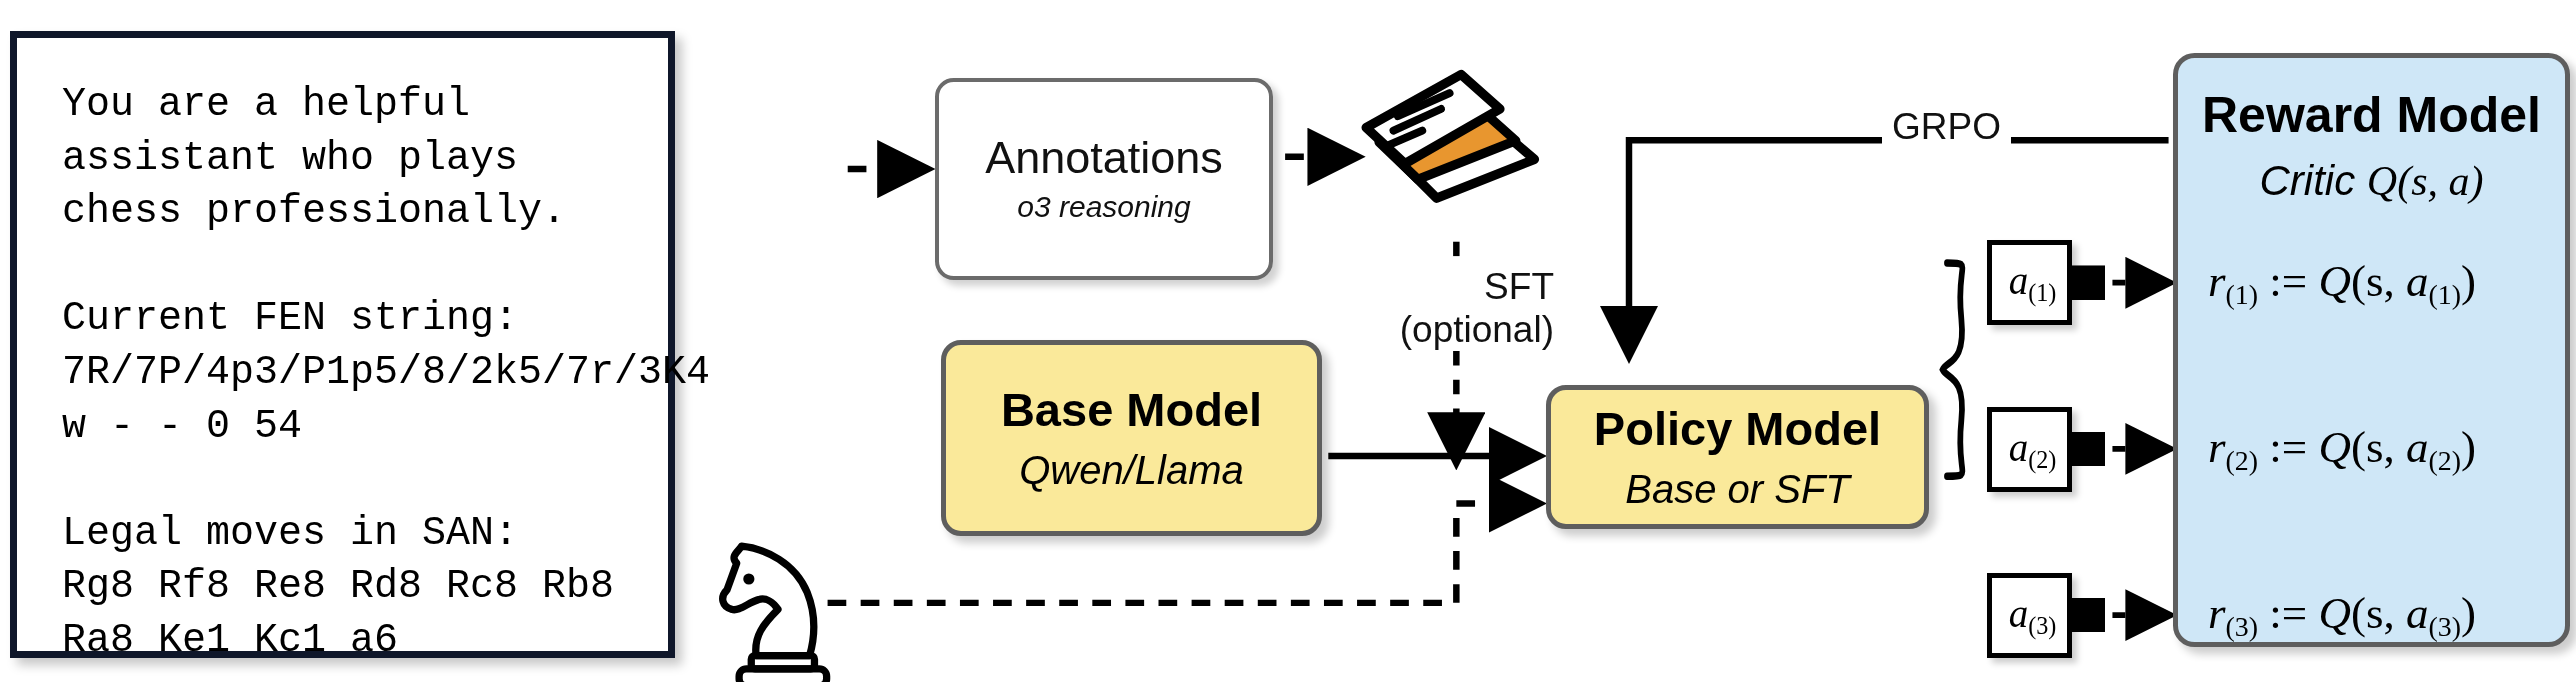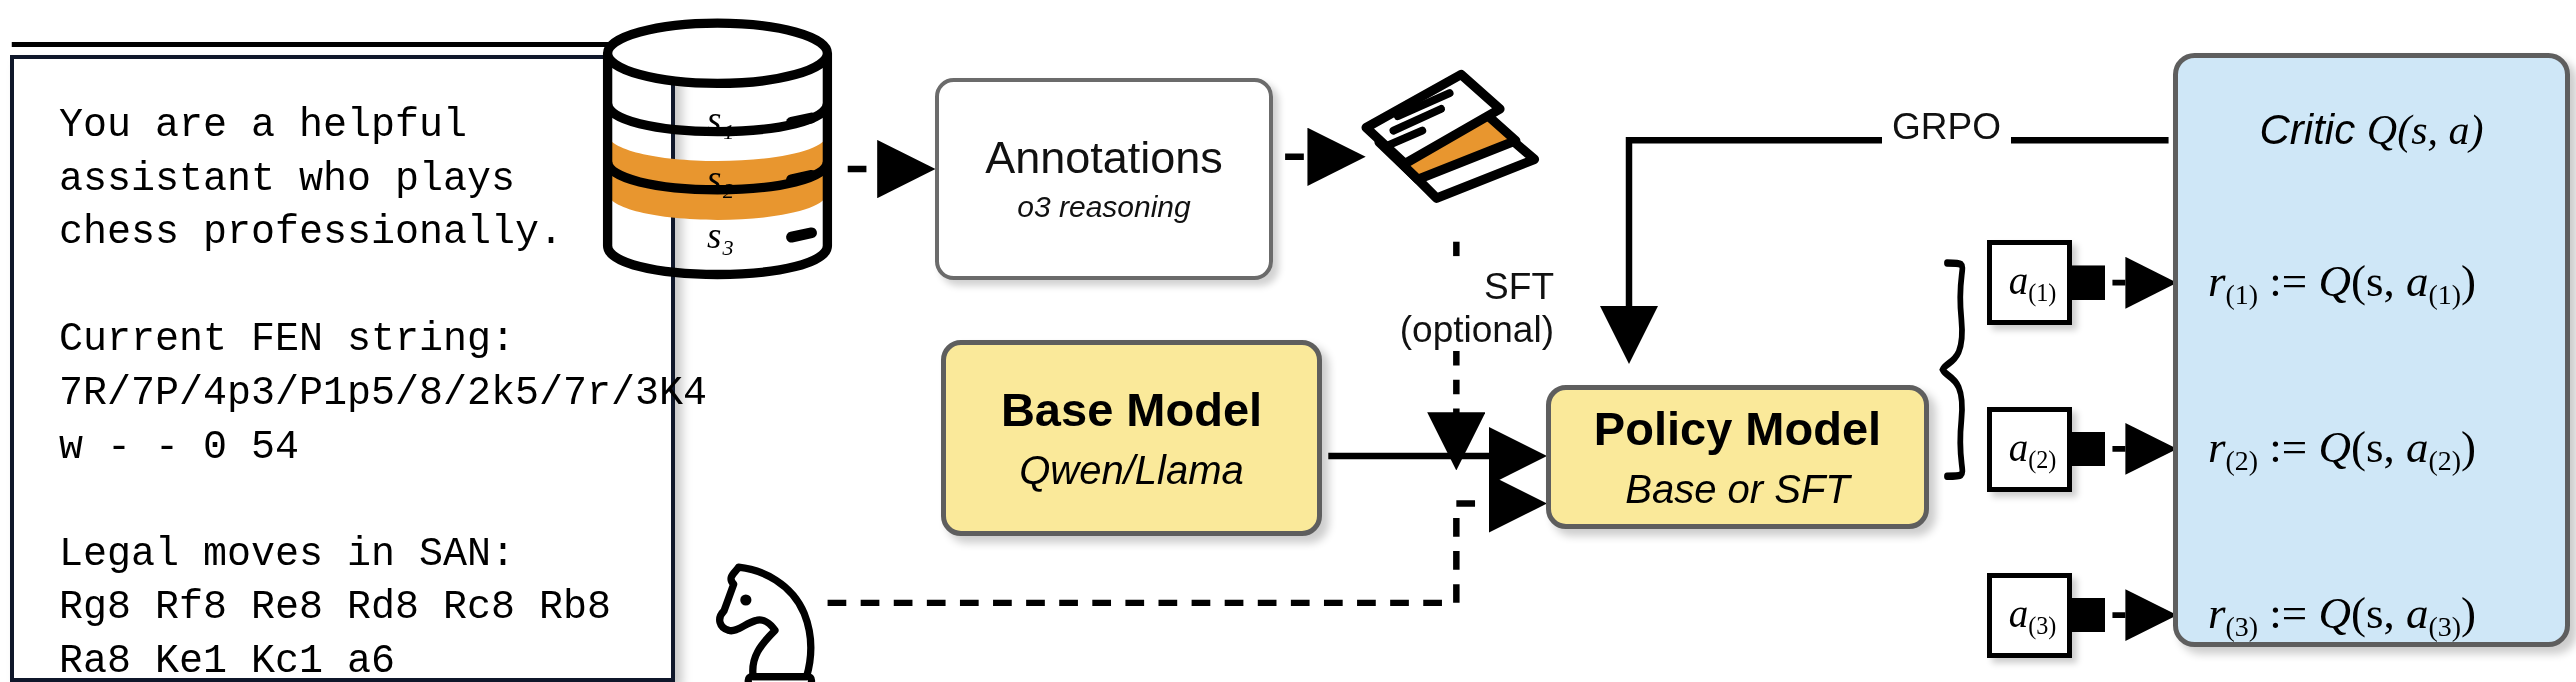--- a/index.html
+++ b/index.html
@@ -4,22 +4,22 @@
 <style>
   html,body{margin:0;padding:0;background:#ffffff;}
   body{width:2576px;height:682px;position:relative;overflow:hidden;
        font-family:"Liberation Sans",sans-serif;}
 
   .stage{position:absolute;left:0;top:0;width:2576px;height:682px;}
   .abs{position:absolute;}
 
   
   #prompt-panel{
-    left:10px; top:55px; width:665px; height:627px;
-    background:#ffffff; border:4px solid #0f172a; box-sizing:border-box;
+    left:10px; top:31px; width:665px; height:627px;
+    background:#ffffff; border:7px solid #0f172a; box-sizing:border-box;
     box-shadow:7.2px 7.2px 10px rgba(0,0,0,0.22);
   }
   #prompt-text{
     position:absolute; left:45px; top:40px; width:720px;
     font-family:"Liberation Mono","DejaVu Sans Mono",monospace;
     font-size:40px; line-height:1.34; color:#000; white-space:pre;
     letter-spacing:0px;
   }
   #knight-icon{position:absolute; left:684px; top:496px; width:137px; height:158px;}
 
@@ -142,41 +142,20 @@
     <svg id="knight-icon" viewBox="0 0 110 130">
       <path class="nofill" stroke="#000" stroke-width="6" stroke-linejoin="round" stroke-linecap="round" d="M28 24 C22 18 30 14 32 10 C52 12 76 24 86 48 C94 68 92 86 88 100 L44 100
                C42 84 50 74 62 62 C58 56 52 52 46 54 C38 56 30 64 24 62
                C16 60 14 52 20 46 Z"></path>
       <circle cx="38" cy="37" r="4.6" fill="#000"></circle>
       <rect x="40" y="100" width="52" height="11" rx="3" class="nofill" stroke="#000" stroke-width="6"></rect>
       <rect x="30" y="111" width="72" height="14" rx="6" class="nofill" stroke="#000" stroke-width="6"></rect>
     </svg>
   </div>
 
-  <div class="abs" id="database">
-    <svg viewBox="0 0 330 380" style="width:237px;height:273px;">
-
-      <path d="M12 168 L12 250 C12 272 80 288 165 288 C250 288 318 272 318 250
-               L318 168 C318 190 250 206 165 206 C80 206 12 190 12 168 Z" fill="#E8962F"></path>
-
-      <path class="nofill" stroke="#000" stroke-width="13" stroke-linejoin="round" d="M12 56 L12 324 C12 348 80 364 165 364 C250 364 318 348 318 324 L318 56"></path>
-
-      <ellipse cx="165" cy="56" rx="153" ry="42" fill="#fff" stroke="#000" stroke-width="13"></ellipse>
-
-      <path class="nofill" stroke="#000" stroke-width="13" d="M12 126 C12 149 80 165 165 165 C250 165 318 149 318 126"></path>
-      <path class="nofill" stroke="#000" stroke-width="13" d="M12 207 C12 230 80 246 165 246 C250 246 318 230 318 207"></path>
-
-      <line x1="268" y1="152" x2="296" y2="146" stroke="#000" stroke-width="15" stroke-linecap="round"></line>
-      <line x1="268" y1="232" x2="296" y2="226" stroke="#000" stroke-width="15" stroke-linecap="round"></line>
-      <line x1="268" y1="312" x2="296" y2="306" stroke="#000" stroke-width="15" stroke-linecap="round"></line>
-    </svg>
-    <div class="abs mathi" style="left:108px;top:85px;font-size:37px;">s₁</div>
-    <div class="abs mathi" style="left:108px;top:144px;font-size:37px;">s₂</div>
-    <div class="abs mathi" style="left:108px;top:201px;font-size:37px;">s₃</div>
-  </div>
 
   <div class="abs" id="annotations-box">
     <div class="t1">Annotations</div>
     <div class="t2">o3 reasoning</div>
   </div>
 
   <svg class="abs" id="documents-icon" viewBox="0 0 290 260">
 
     <path d="M60 150 L196 104 L252 152 L116 206 Z" fill="#fff" stroke="#000" stroke-width="13" stroke-linejoin="round"></path>
 
@@ -209,20 +188,21 @@
     <span class="mathi lbl"><span>a</span><span class="sub-par">(1)</span></span>
   </div>
   <div class="abs actionbox" style="left:1987px;top:407px;">
     <span class="mathi lbl"><span>a</span><span class="sub-par">(2)</span></span>
   </div>
   <div class="abs actionbox" style="left:1987px;top:573px;">
     <span class="mathi lbl"><span>a</span><span class="sub-par">(3)</span></span>
   </div>
 
   <div class="abs modelbox" id="reward-model">
+    <div class="title">Reward Model</div>
     <div class="sub">
       <span>Critic</span>
       <span class="mathi">Q</span><span class="mathi">(s, a)</span>
     </div>
   </div>
 
   <div class="abs rformula" style="left:2208px;top:255px;">
     <span>r</span><span class="sub-par">(1)</span>
     <span class="op">:=</span>
     <span>Q</span><span class="op">(s, </span><span>a</span><span class="sub-par">(1)</span><span class="op">)</span>

